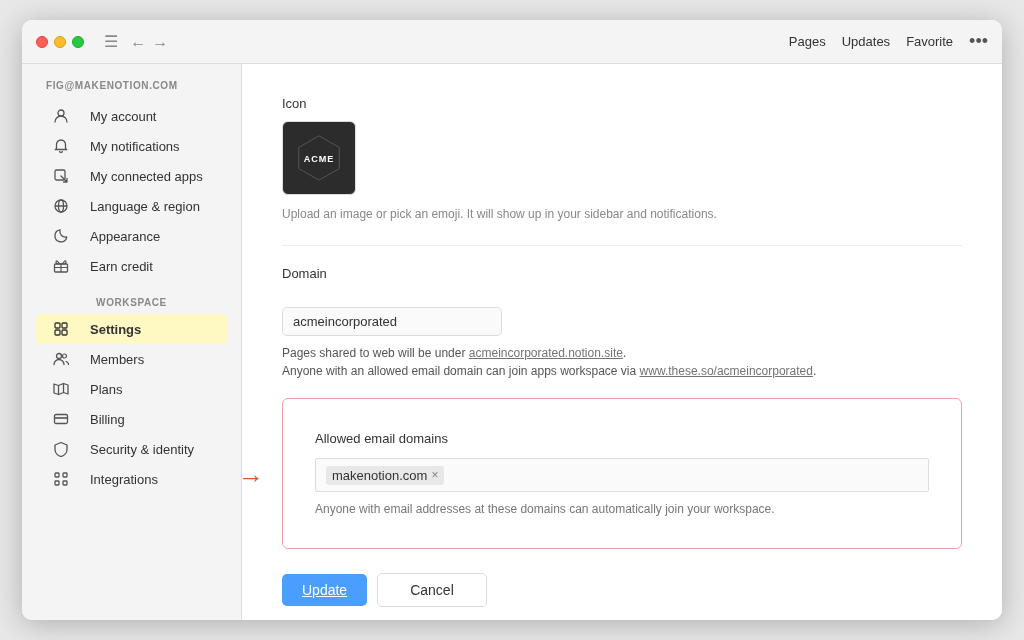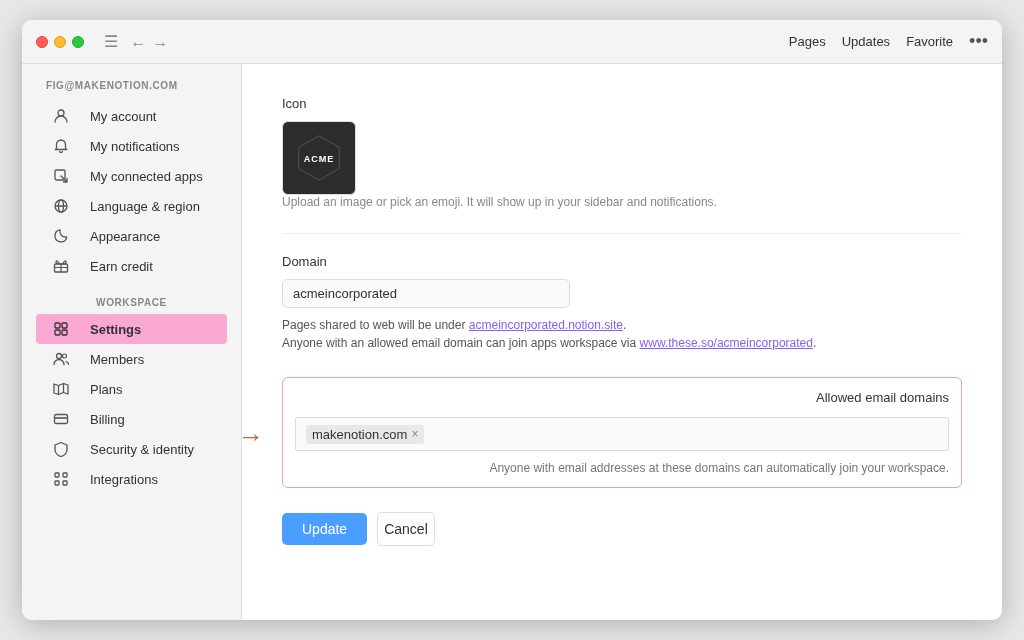--- a/index.html
+++ b/index.html
@@ -98,21 +98,21 @@
       align-items: center;
       gap: 20px;
       padding: 6px 16px;
       font-size: 13px;
       color: #333;
       cursor: pointer;
       border-radius: 4px;
       margin: 0 6px;
     }
     .sidebar-item.active {
-      background: #f9a8d4;
+      background: #fef9c3;
       font-weight: 600;
     }
     .sidebar-icon {
       width: 18px;
       height: 18px;
       display: flex;
       align-items: center;
       justify-content: center;
       font-size: 14px;
       color: #555;
@@ -145,20 +145,21 @@
 
     .icon-box {
       width: 74px;
       height: 74px;
       border: 1px solid #ddd;
       border-radius: 6px;
       display: flex;
       align-items: center;
       justify-content: center;
       background: #2c2c2c;
+      margin-bottom: 12px;
       cursor: pointer;
     }
     .acme-hex {
       position: relative;
       display: flex;
       align-items: center;
       justify-content: center;
     }
     .acme-hex svg {
       width: 52px;
@@ -171,49 +172,48 @@
       margin-bottom: 24px;
     }
 
     .divider {
       border: none;
       border-top: 1px solid #eee;
       margin: 20px 0;
     }
 
     .domain-section .section-label {
-      margin-bottom: 10px;
+      margin-bottom: 26px;
     }
     .domain-input {
-      width: 288px;
+      width: 220px;
       padding: 6px 10px;
       border: 1px solid #ddd;
       border-radius: 5px;
       font-size: 13px;
       color: #333;
       background: #fafafa;
       margin-bottom: 10px;
     }
     .domain-hint {
       font-size: 12px;
       color: #555;
       margin-bottom: 4px;
     }
     .domain-hint a {
-      color: #8b5cf6;
+      color: #737373;
     }
 
     .allowed-domains-section {
       border: 1.5px solid #f0a0a0;
       border-radius: 6px;
-      padding: 12px;
-      margin-top: 27px;
+      padding: 32px;
+      margin-top: 20px;
       position: relative;
       background: #fff;
-      text-align: right;
     }
     .allowed-domains-label {
       font-size: 13px;
       font-weight: 500;
       color: #333;
       margin-bottom: 12px;
     }
     .domain-tag-input {
       display: flex;
       align-items: center;
@@ -262,27 +262,28 @@
     }
     .btn-update {
       background: #4a9eff;
       color: #fff;
       border: none;
       border-radius: 5px;
       padding: 8px 20px;
       font-size: 14px;
       font-weight: 500;
       cursor: pointer;
+      text-decoration: underline;
     }
     .btn-cancel {
       background: transparent;
       color: #333;
       border: 1px solid #ddd;
       border-radius: 5px;
-      padding: 8px 6px;
+      padding: 8px 32px;
       font-size: 14px;
       cursor: pointer;
     }
   </style>
 </head>
 <body>
 
 <div class="window">
 
   <div class="titlebar">

